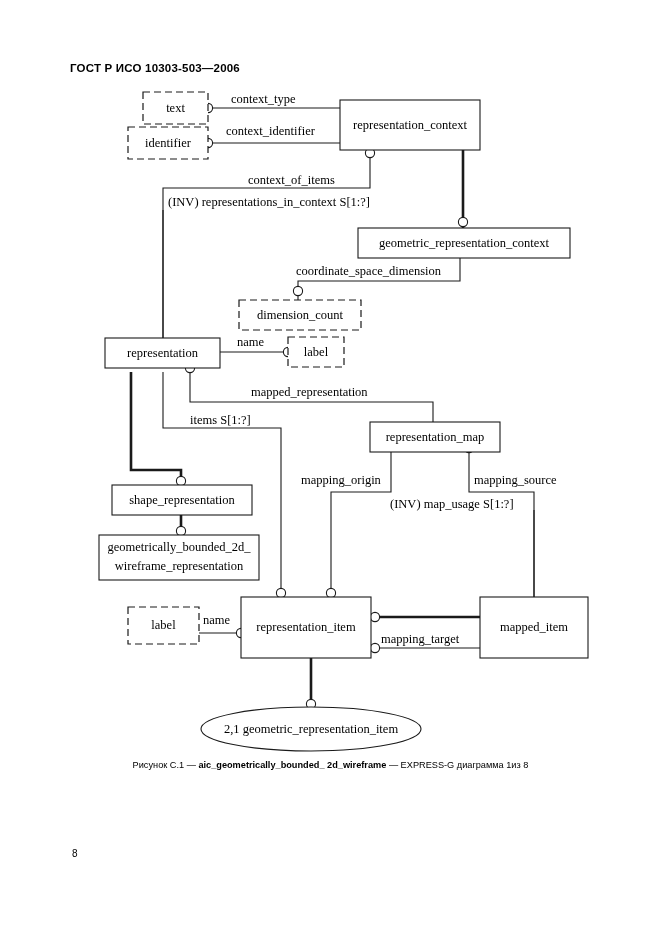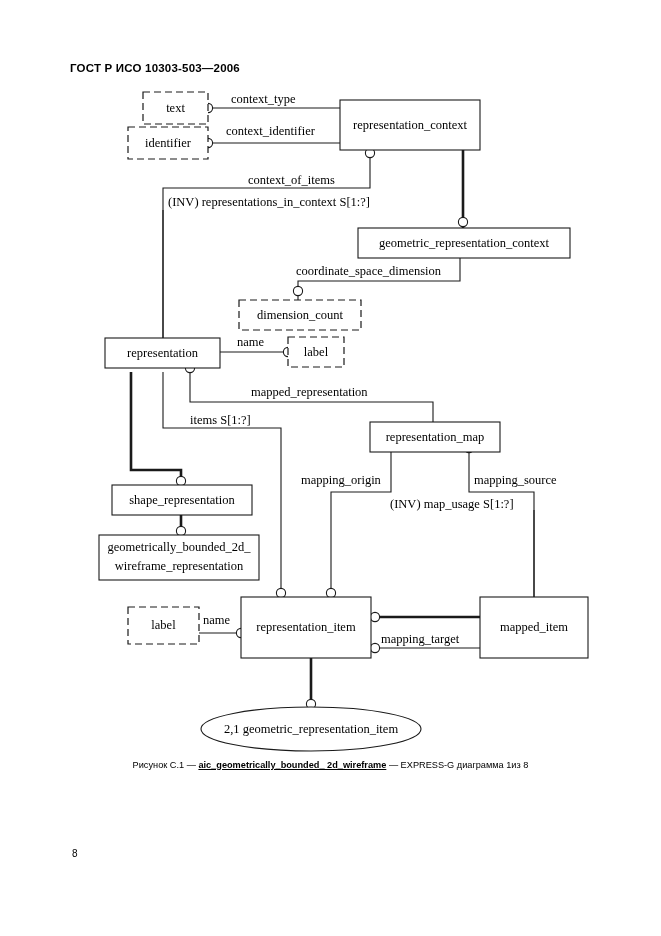--- a/index.html
+++ b/index.html
@@ -43,21 +43,20 @@
     left: 0;
     top: 760px;
     width: 661px;
     text-align: center;
     font-family: "Liberation Sans", "DejaVu Sans", sans-serif;
     font-size: 9.2px;
     white-space: nowrap;
   }
   #figure-caption .cap-bold {
     font-weight: bold;
-    text-decoration: underline;
   }
   svg#diagram {
     position: absolute;
     left: 0;
     top: 0;
     width: 661px;
     height: 936px;
   }
   svg#diagram text {
     font-family: "Liberation Serif", "DejaVu Serif", serif;

